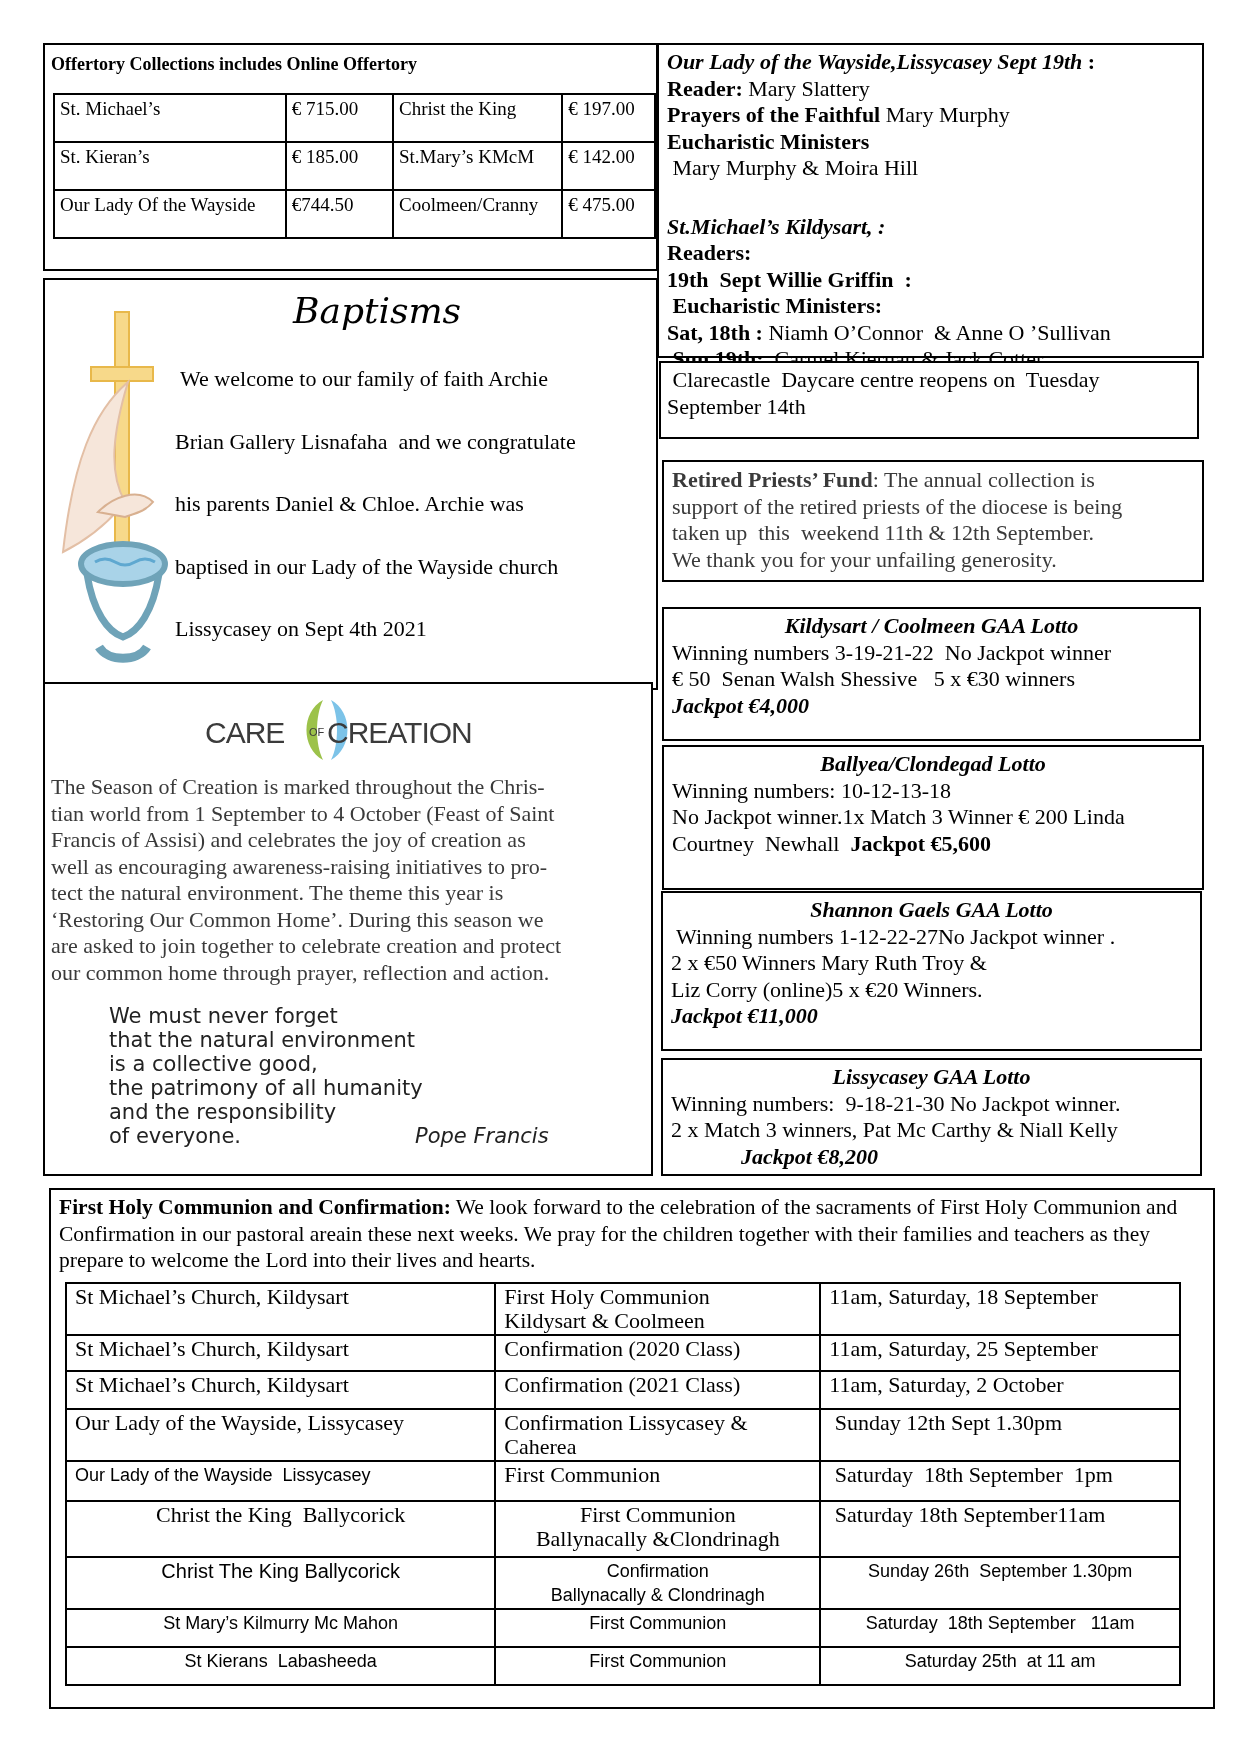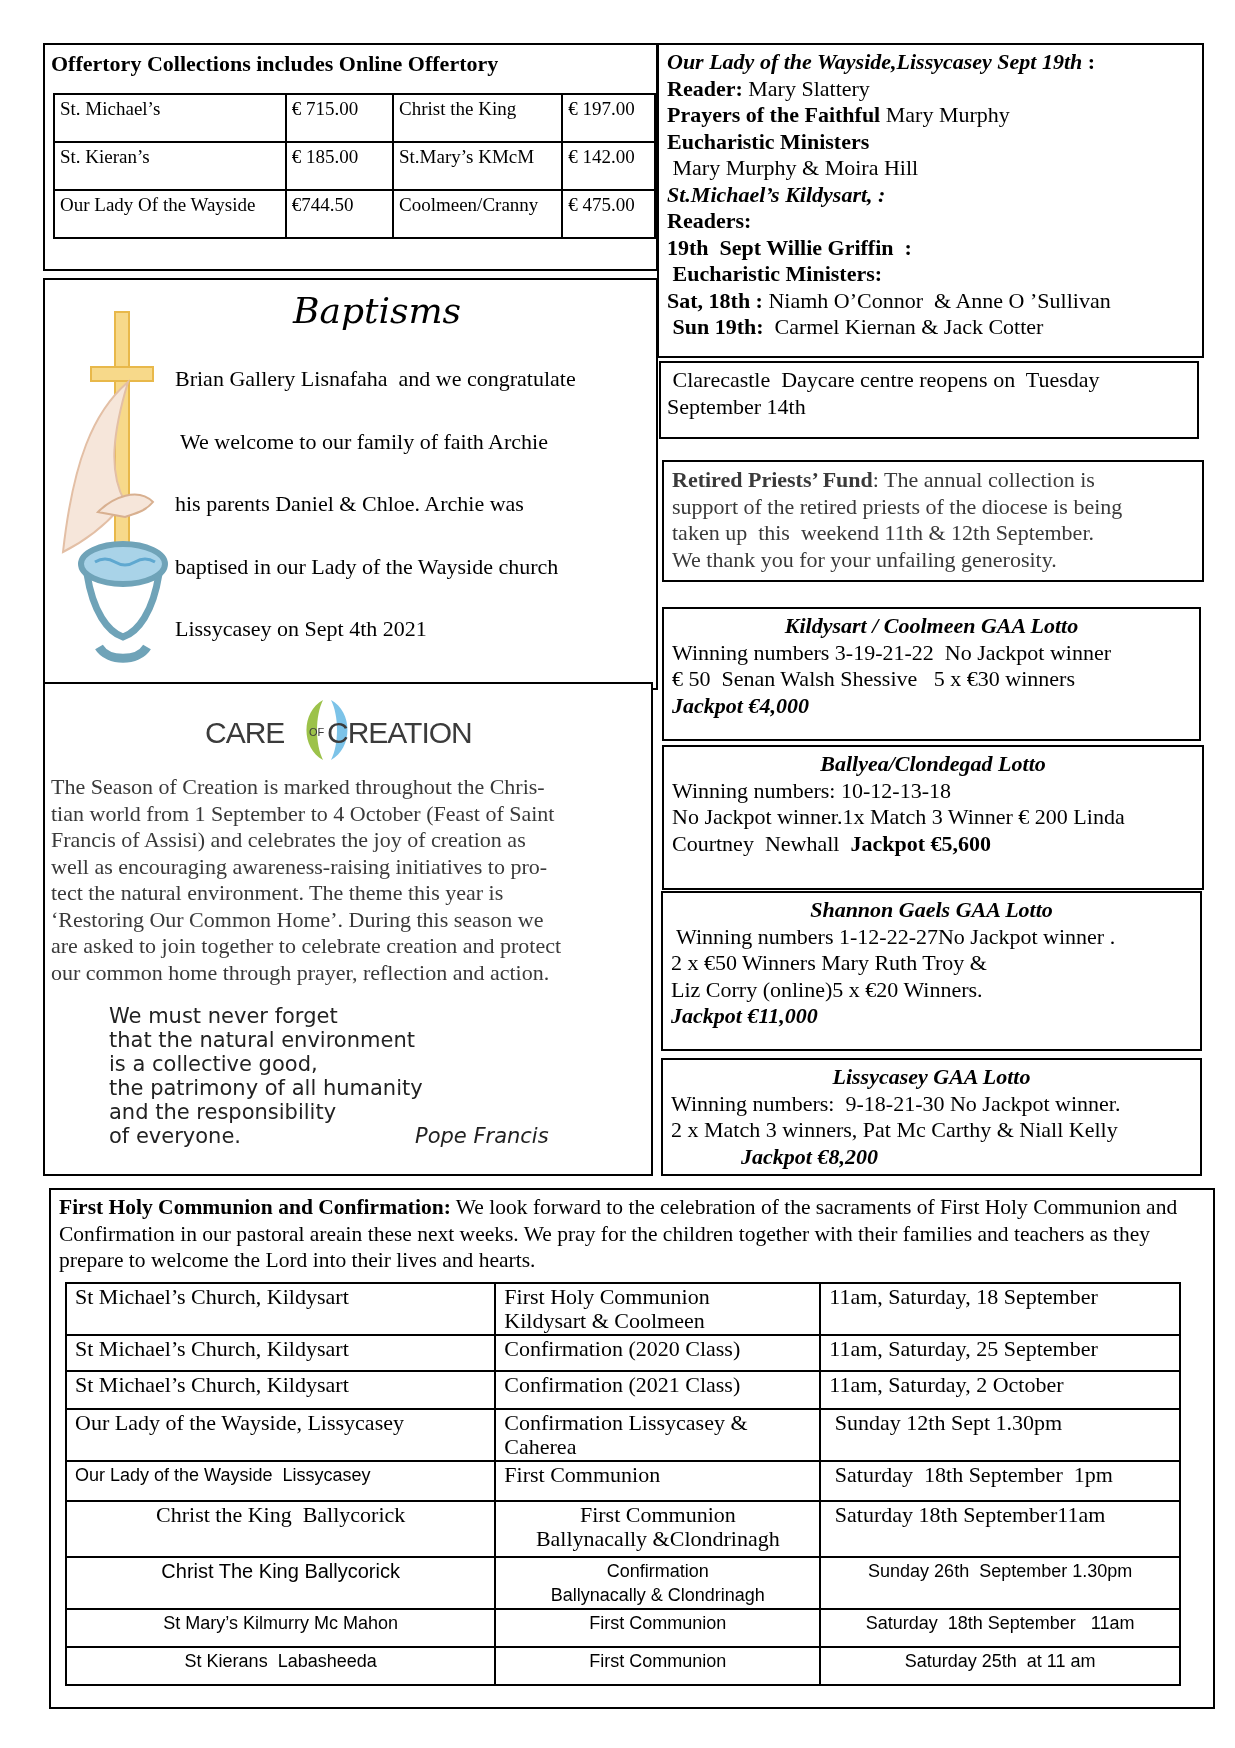--- a/index.html
+++ b/index.html
@@ -24,21 +24,21 @@
   .sac-table td { border: 2px solid #000; vertical-align: top; font-size: 22px; line-height: 24px;
                   padding: 1px 8px; box-sizing: border-box; }
   .sans { font-family: "Liberation Sans", "DejaVu Sans", sans-serif; font-size: 18px !important; }
   .quote { font-family: "DejaVu Sans", "Liberation Sans", sans-serif; font-size: 21px; line-height: 24px; color: #222; }
   .script { font-family: "DejaVu Serif", serif; font-style: italic; font-size: 36px; }
 </style>
 </head>
 <body>
 
 <div class="box" style="left:43px; top:43px; width:615px; height:228px;">
-  <div class="abs t b" style="left:6px; top:6px; font-size:22px;">Offertory Collections includes Online Offertory</div>
+  <div class="abs t b" style="left:6px; top:6px; font-size:18px;">Offertory Collections includes Online Offertory</div>
   <table class="off-table">
     <tbody>
         <tr>
       <td style="width:234px">St. Michael’s</td>
       <td style="width:110px">€ 715.00</td>
       <td style="width:171px">Christ the King</td>
       <td style="width:94px">€ 197.00</td>
     </tr>
     <tr>
       <td>St. Kieran’s</td>
@@ -57,43 +57,43 @@
 </div>
 
 <div class="box" style="left:657px; top:43px; width:547px; height:315px; padding:4px 8px;">
   <div class="t">
     <span class="bi u">Our Lady of the Wayside,Lissycasey Sept 19th</span><span class="b"> :</span>
   </div>
   <div class="t"><span class="b">Reader:</span><span> Mary Slattery</span></div>
   <div class="t"><span class="b">Prayers of the Faithful</span><span>  Mary Murphy</span></div>
   <div class="t b">Eucharistic Ministers</div>
   <div class="t" style="white-space:pre;"> Mary Murphy &amp; Moira Hill</div>
-  <div class="t bi u" style="display:inline-block;">St.Michael’s Kildysart, :</div>
+  <div class="t bi u" style="display:inline-block;margin-top:32px;">St.Michael’s Kildysart, :</div>
   <div class="t b">Readers:</div>
   <div class="t b" style="white-space:pre;">19th  Sept Willie Griffin  :</div>
   <div class="t b" style="white-space:pre;"> Eucharistic Ministers:</div>
   <div class="t" style="white-space:pre;"><span class="b">Sat, 18th :</span><span> Niamh O’Connor  &amp; Anne O ’Sullivan</span></div>
   <div class="t" style="white-space:pre;"><span class="b"> Sun 19th:</span><span>  Carmel Kiernan &amp; Jack Cotter</span></div>
 </div>
 
 <div class="box" style="left:43px; top:278px; width:615px; height:412px;">
   <svg class="abs" style="left:8px; top:22px;" width="130" height="370" viewBox="0 0 130 370">
     <rect x="62" y="10" width="14" height="260" fill="#f7d98a" stroke="#e8b84a" stroke-width="2"></rect>
     <rect x="38" y="65" width="62" height="14" fill="#f7d98a" stroke="#e8b84a" stroke-width="2"></rect>
     <path d="M10 250 C20 160 40 110 75 80 C60 130 55 170 72 200 C60 215 40 235 10 250 Z" fill="#f6e6da" stroke="#e3bfa5" stroke-width="2"></path>
     <path d="M45 210 C60 195 85 185 100 200 C92 210 80 212 72 215 Z" fill="#f6e6da" stroke="#d8b090" stroke-width="2"></path>
     <ellipse cx="70" cy="262" rx="42" ry="20" fill="#a9d3e8" stroke="#6fa3b8" stroke-width="6"></ellipse>
     <path d="M42 260 q10 -6 20 0 t20 0 t20 0" stroke="#5fa8d0" stroke-width="3" fill="none"></path>
     <path d="M34 272 C40 310 55 330 70 335 C85 330 100 310 106 272" stroke="#6fa3b8" stroke-width="7" fill="none"></path>
     <path d="M46 345 C55 360 85 360 94 345" stroke="#6fa3b8" stroke-width="9" fill="none"></path>
   </svg>
   <div class="abs script" style="left:248px; top:10px;">Baptisms</div>
   <div class="abs" style="left:130px; top:50px; white-space:pre;">
+    <div class="t"> We welcome to our family of faith Archie</div>
     <div class="t">Brian Gallery Lisnafaha  and we congratulate</div>
-    <div class="t"> We welcome to our family of faith Archie</div>
     <div class="t">his parents Daniel &amp; Chloe. Archie was</div>
     <div class="t">baptised in our Lady of the Wayside church</div>
     <div class="t">Lissycasey on Sept 4th 2021</div>
     <div class="t">We welcome   to our Family of faith  Elliot</div>
     <div class="t">James Field  Slievedooley and  congratulate</div>
     <div class="t">his parents  Mark &amp; Zoe and his brother</div>
     <div class="t">Arthur .Elliot was baptised in St Michael’s</div>
     <div class="t">church Kildysart on Sept 4th</div>
     <div class="t"> We pray that the Lord will  always bless  and</div>
     <div class="t">protect their families</div>

